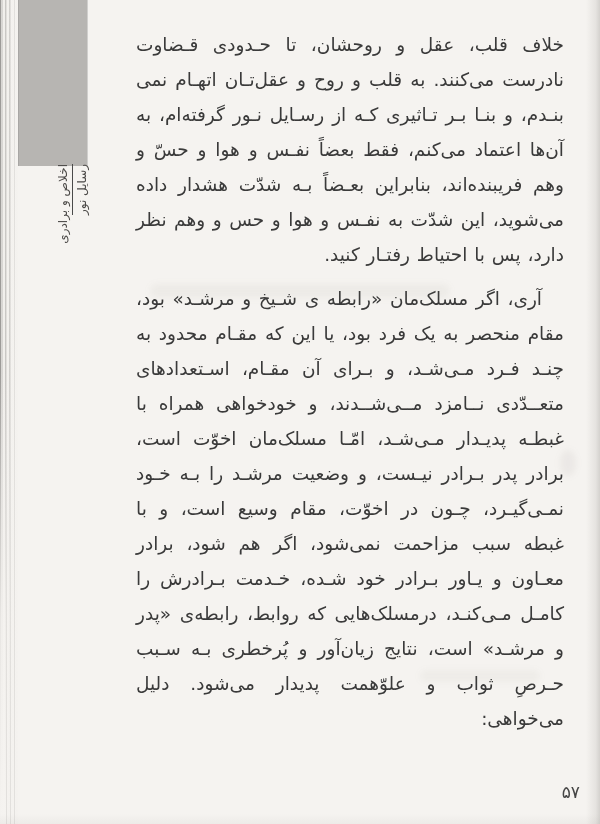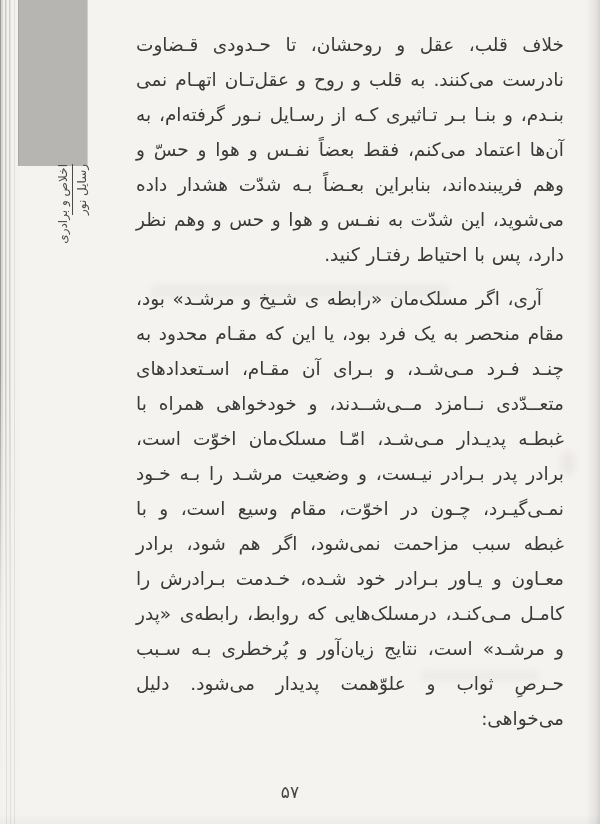--- a/index.html
+++ b/index.html
@@ -92,21 +92,21 @@
     word-spacing: 1px;
     margin-left: 44px;
   }
   .body-text p { text-align: justify; }
   .body-text p.p-indent { text-indent: 22px; margin-top: 9px; }
   .body-text .bold { font-weight: 400; }
 
   
   .page-number {
     position: absolute; left: 0; right: 20px; top: 782px;
-    text-align: center;
+    text-align: right;
     direction: rtl;
     font-size: 17px;
     color: #454545;
     letter-spacing: 1px;
   }
 
   
   .smudge { position: absolute; pointer-events: none; filter: blur(3px); }
   .smudge-1 { left: 150px; top: 284px; width: 300px; height: 14px;
               background: rgba(120,115,105,0.06); border-radius: 8px; }

